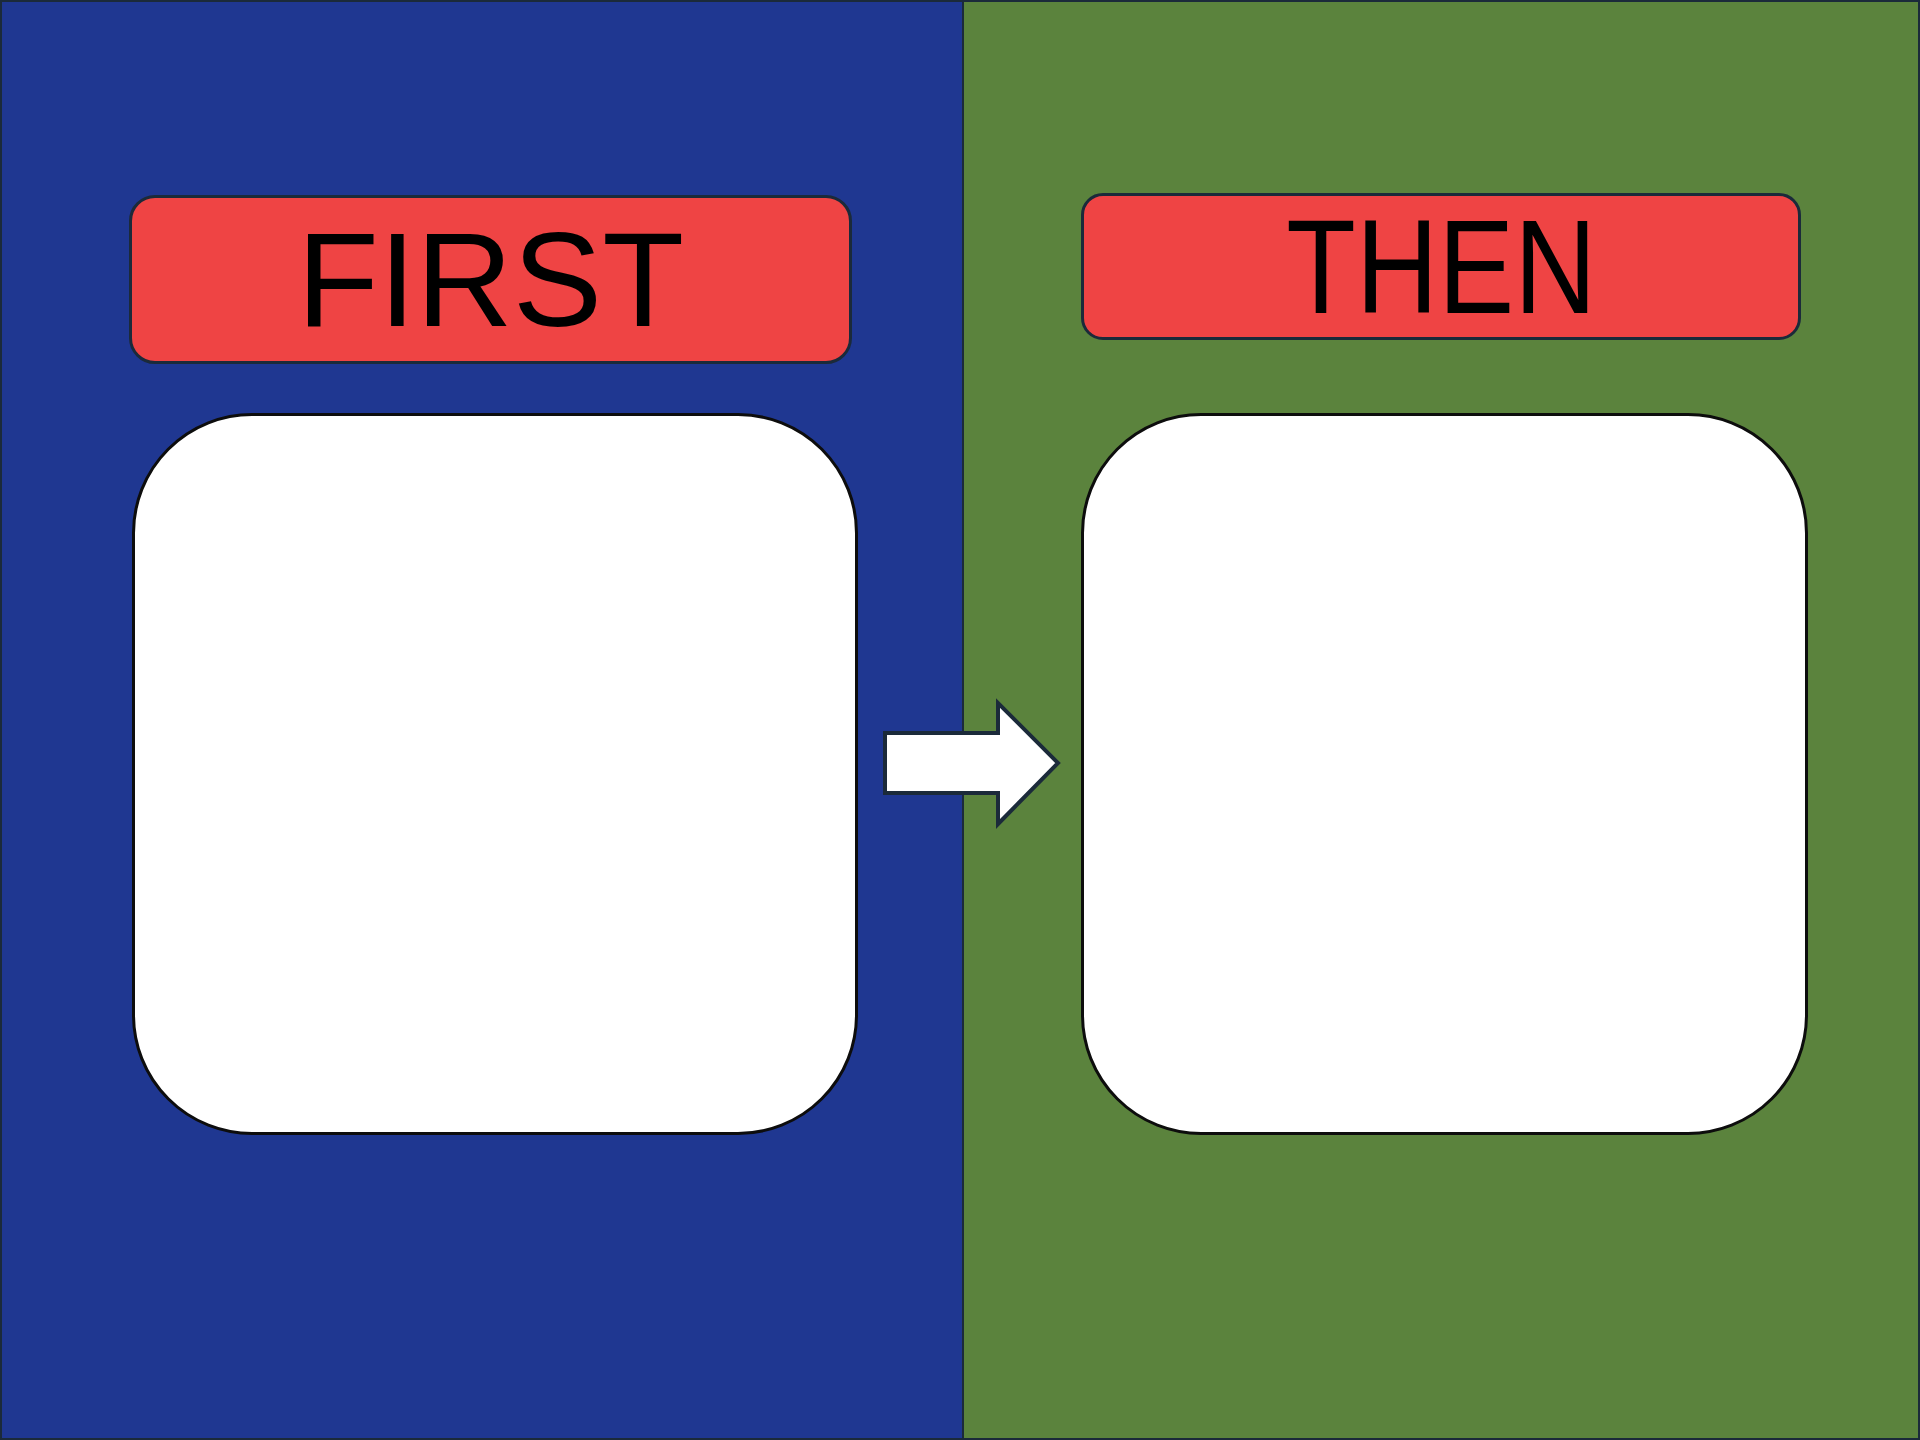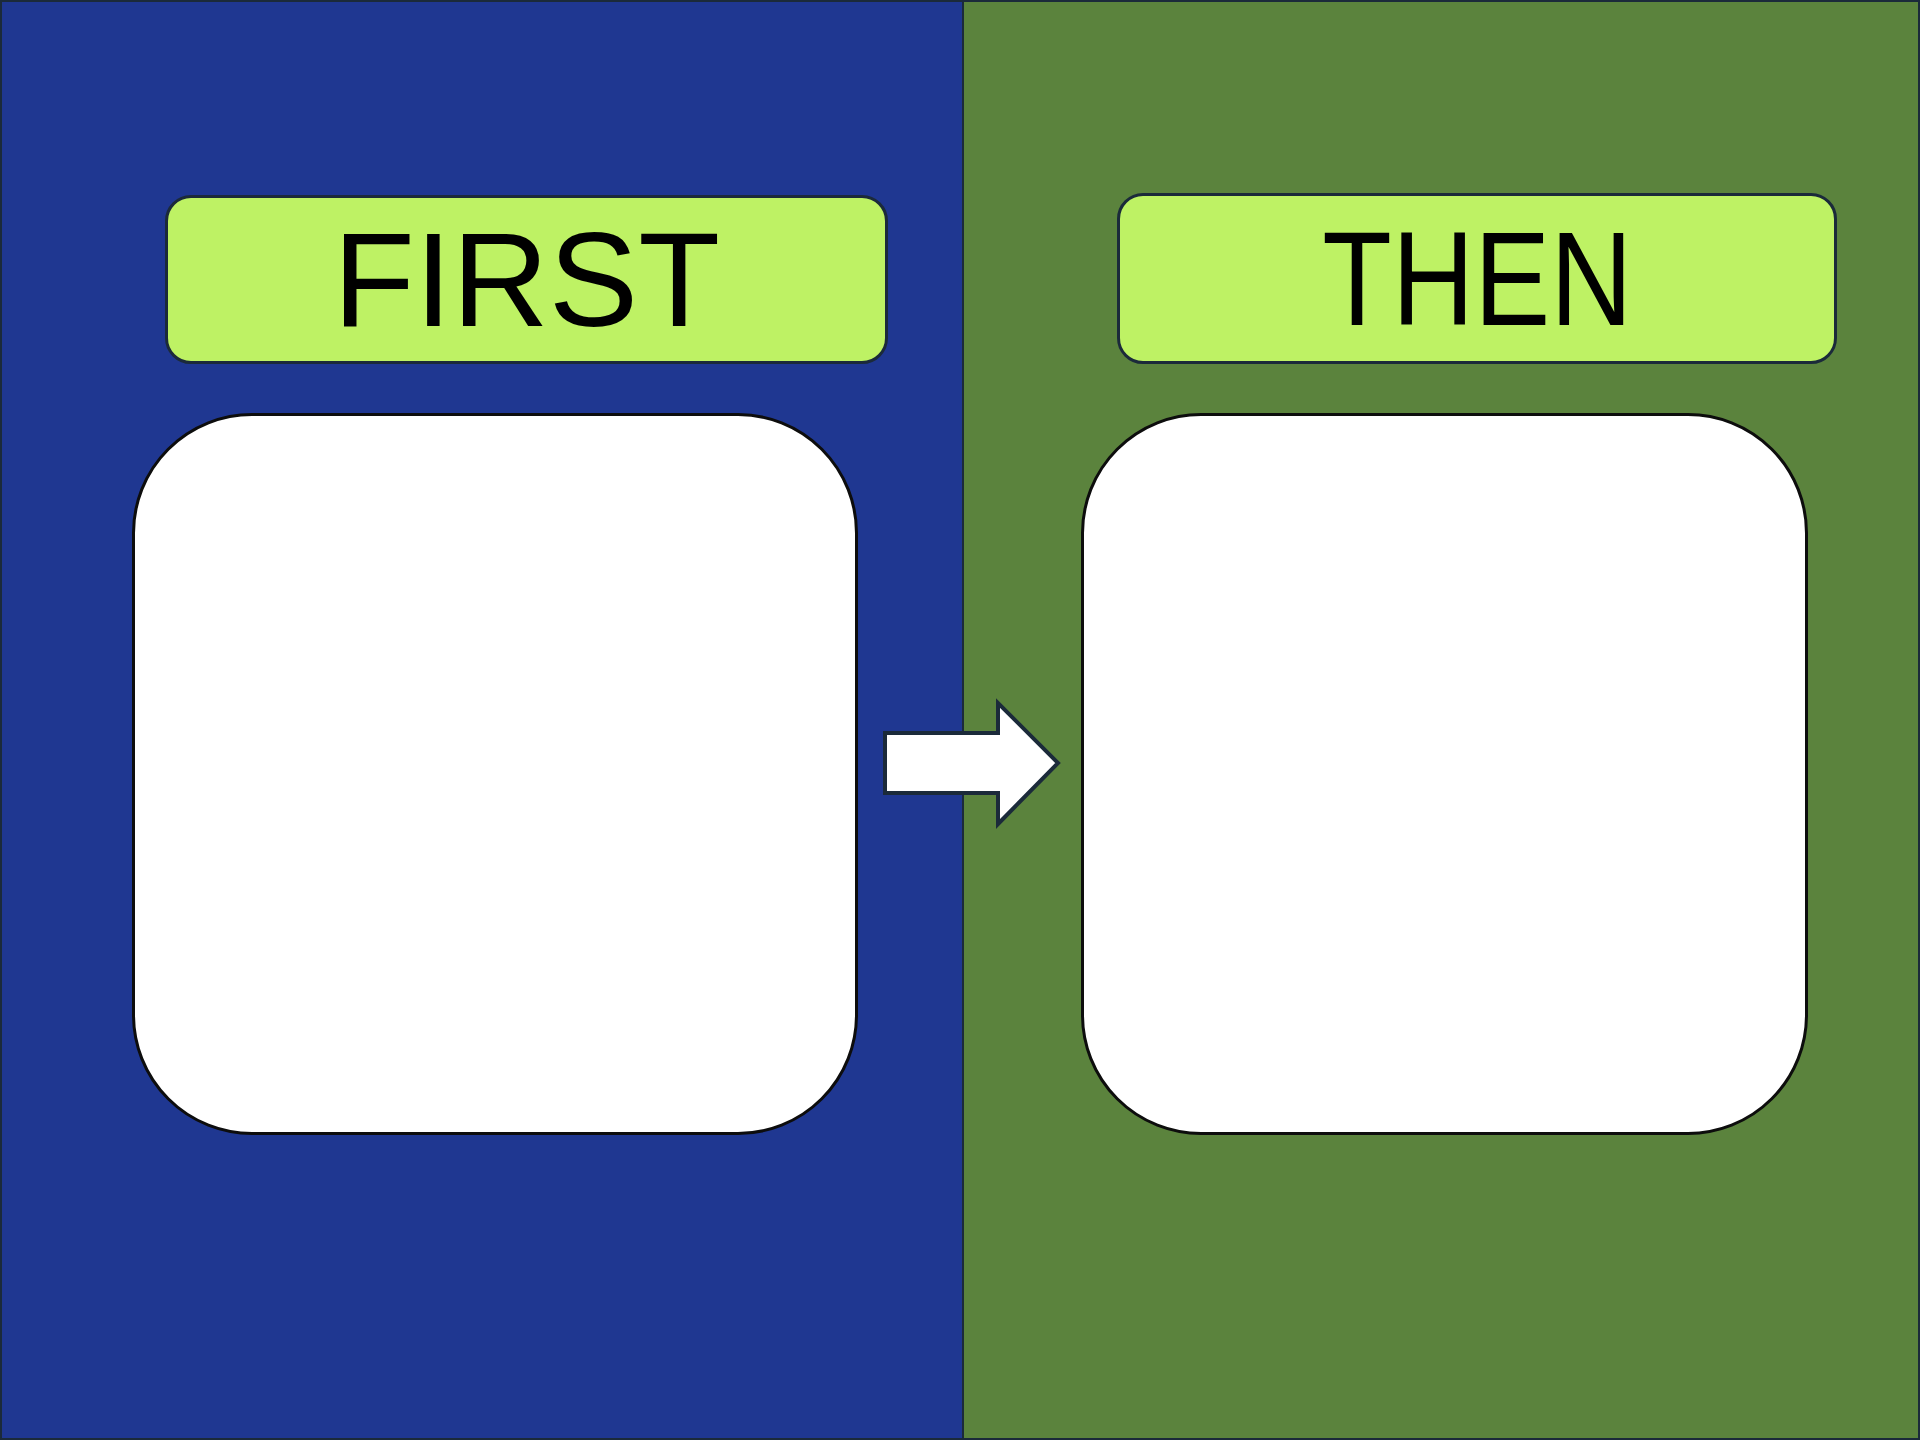--- a/index.html
+++ b/index.html
@@ -1,36 +1,36 @@
 <!DOCTYPE html>
 <html><head>
 <meta charset="utf-8">
 <style>
   html,body{margin:0;padding:0;}
   body{width:1920px;height:1440px;position:relative;overflow:hidden;background:#1b2a3a;font-family:"Liberation Sans",sans-serif;}
   .panel{position:absolute;top:0;height:1440px;box-sizing:border-box;}
   .panel.left{left:0;width:963px;background:#1f3791;border:2px solid #1b2a3a;border-right:1px solid #1b2a3a;}
   .panel.right{left:963px;width:957px;background:#5b833d;border:2px solid #1b2a3a;border-left:1px solid #1b2a3a;}
-  .label-box{position:absolute;background:#bef264;border:3px solid #1b2a3a;border-radius:26px;box-sizing:border-box;display:flex;align-items:center;justify-content:center;margin-left:36px;}
+  .label-box{position:absolute;background:#ef4444;border:3px solid #1b2a3a;border-radius:26px;box-sizing:border-box;display:flex;align-items:center;justify-content:center;}
   .label-text{color:#000;font-size:134px;line-height:1;letter-spacing:0px;}
   .label-text.cond{display:inline-block;transform:scaleX(0.85);}
   .content-box{position:absolute;background:#fff;border:3px solid #0d0d0d;border-radius:120px;box-sizing:border-box;}
   .arrow{position:absolute;left:880px;top:698px;width:184px;height:132px;}
 </style>
 </head>
 <body>
 
 <div class="panel left"></div>
 <div class="panel right"></div>
 
 <div class="label-box" style="left:129px;top:195px;width:723px;height:169px;">
   <span class="label-text">FIRST</span>
 </div>
 
-<div class="label-box" style="left:1081px;top:193px;width:720px;height:171px;">
+<div class="label-box" style="left:1081px;top:193px;width:720px;height:147px;border-radius:22px;">
   <span class="label-text cond">THEN</span>
 </div>
 
 <div class="content-box" style="left:132px;top:413px;width:726px;height:722px;">
   <span></span>
 </div>
 
 <div class="content-box" style="left:1081px;top:413px;width:727px;height:722px;">
   <span></span>
 </div>

